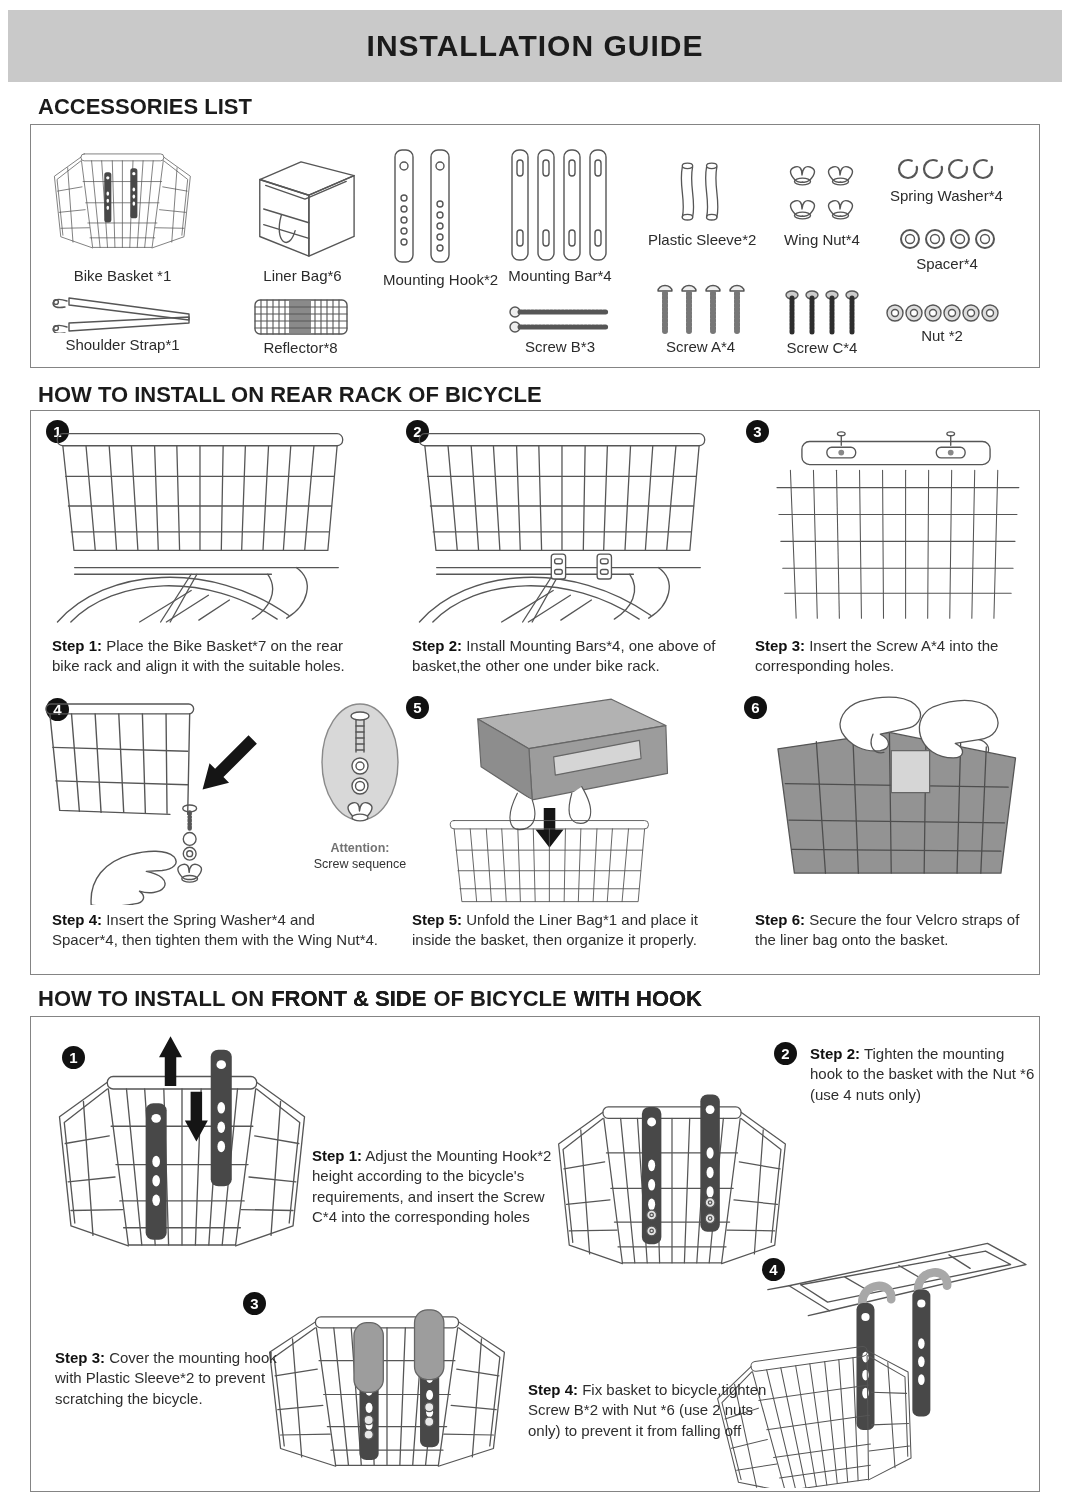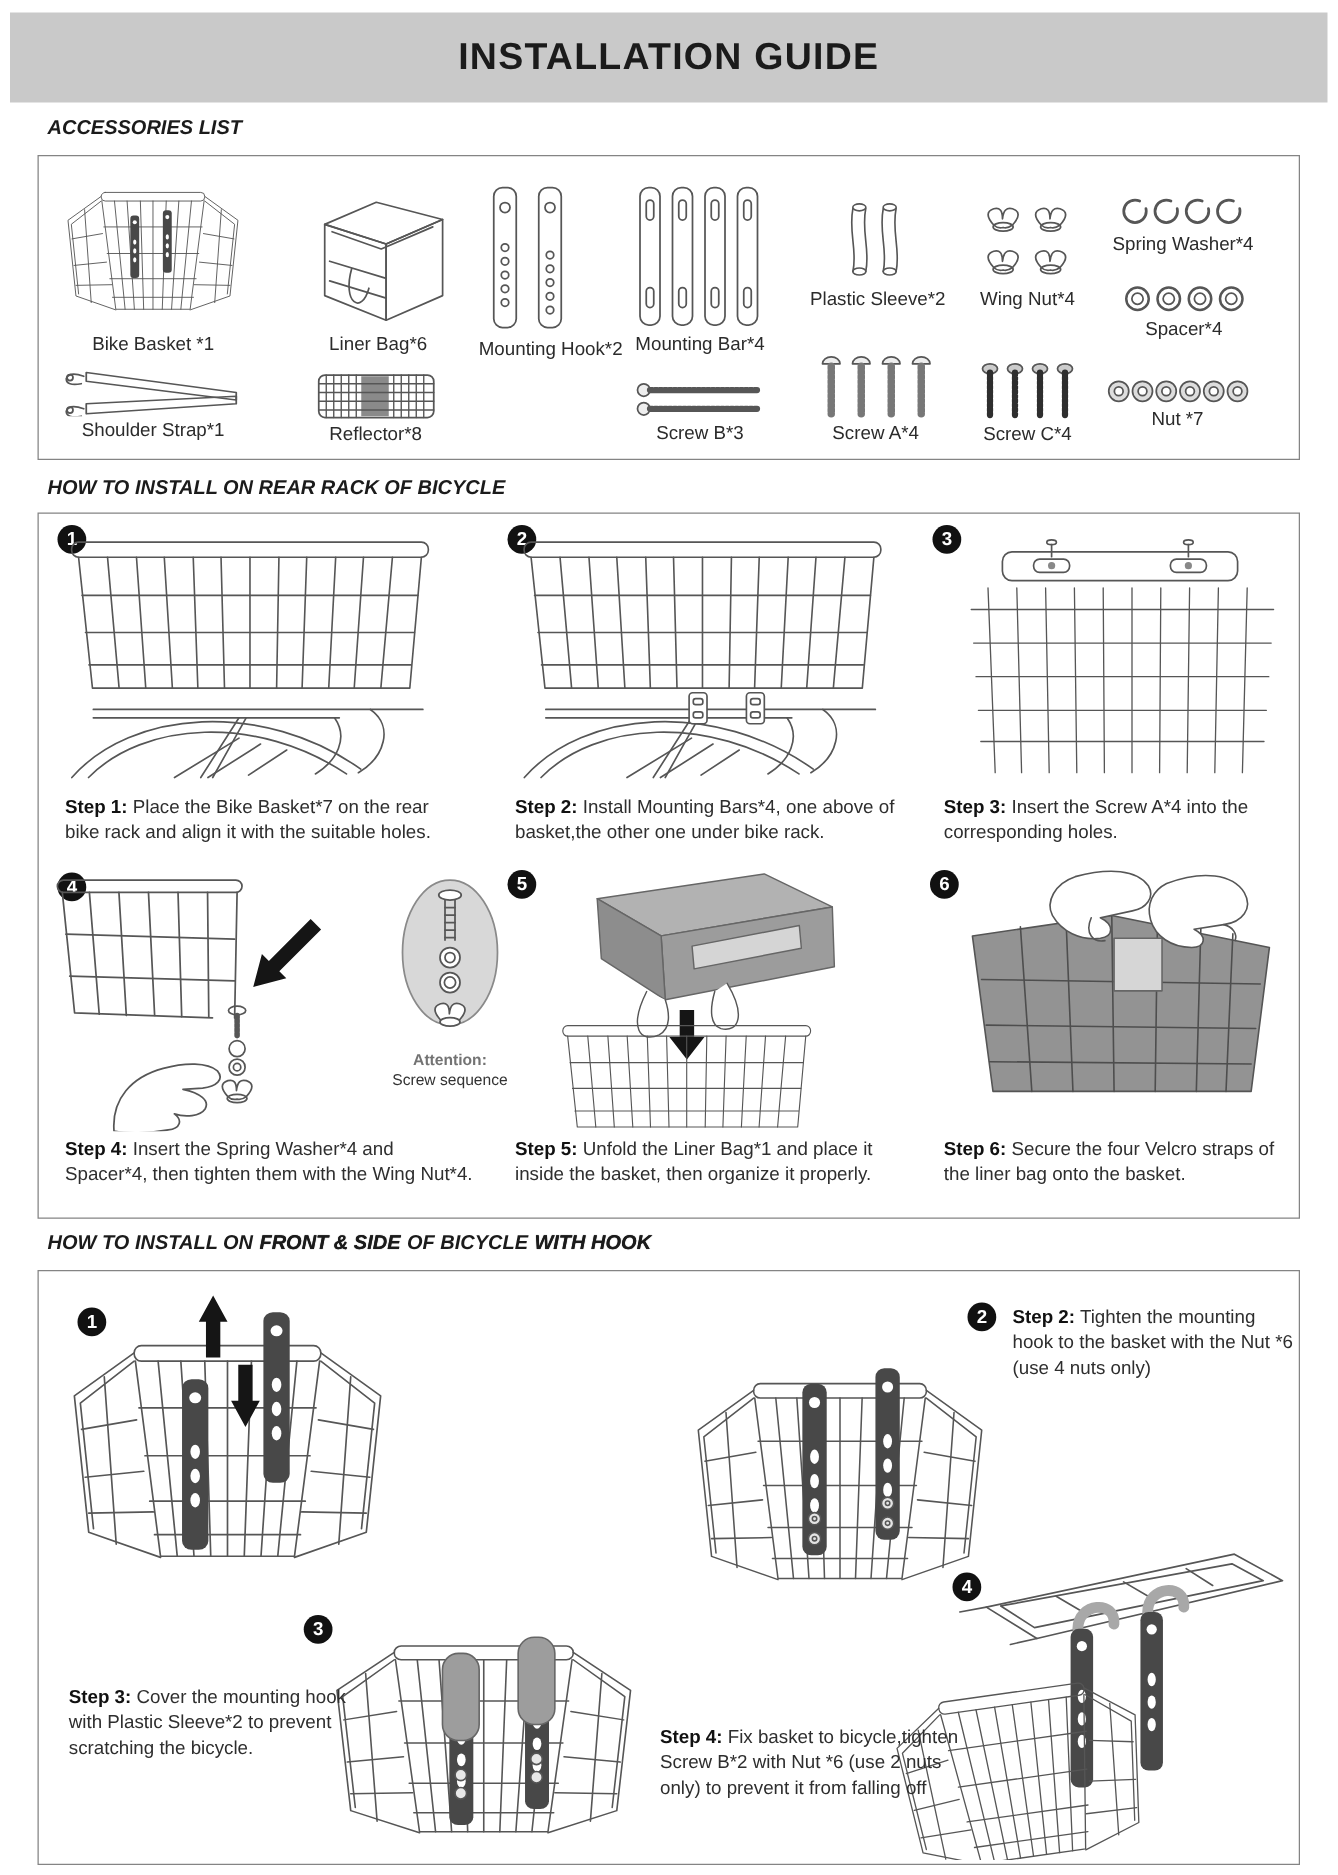--- a/index.html
+++ b/index.html
@@ -1,21 +1,21 @@
 <!DOCTYPE html>
 <html><head>
 <meta charset="utf-8">
 <style>
   html,body{margin:0;padding:0;background:#fff;}
   .page{position:relative;width:1070px;height:1500px;background:#fff;overflow:hidden;
         font-family:"Liberation Sans",sans-serif;color:#2b2b2b;}
   .banner{position:absolute;left:8px;top:10px;width:1054px;height:72px;background:#c9c9c9;
           display:flex;align-items:center;justify-content:center;}
   .banner .title{font-size:30px;font-weight:bold;color:#1b1b1b;letter-spacing:1px;}
-  .sec-h{position:absolute;font-size:16px;font-weight:bold;color:#1b1b1b;white-space:nowrap;font-style:italic;}
+  .sec-h{position:absolute;font-size:22px;font-weight:bold;color:#1b1b1b;white-space:nowrap;}
   .sec-h .hseg{margin-right:0.32em;}
   .sec-h .strong{text-shadow:0 0 0.6px #000;}
   .panel{position:absolute;border:1.5px solid #848484;background:#fff;box-sizing:border-box;}
   .acc-item{position:absolute;text-align:center;}
   .acc-item svg{display:block;margin:0 auto;}
   .acc-label{display:block;margin-top:3px;font-size:15px;color:#2b2b2b;white-space:nowrap;}
   .marker{position:absolute;width:23px;height:23px;border-radius:50%;background:#111;color:#fff;
           font-weight:bold;font-size:15px;display:flex;align-items:center;justify-content:center;}
   .step-text{position:absolute;font-size:15px;line-height:1.36;color:#2e2e2e;}
   .step-label{font-weight:bold;color:#111;}
@@ -290,21 +290,21 @@
         <circle cx="29" cy="11" r="3.5" fill="#fff"></circle>
       <circle cx="48" cy="11" r="8" fill="#ddd"></circle>
         <circle cx="48" cy="11" r="3.5" fill="#fff"></circle>
       <circle cx="67" cy="11" r="8" fill="#ddd"></circle>
         <circle cx="67" cy="11" r="3.5" fill="#fff"></circle>
       <circle cx="86" cy="11" r="8" fill="#ddd"></circle>
         <circle cx="86" cy="11" r="3.5" fill="#fff"></circle>
       <circle cx="105" cy="11" r="8" fill="#ddd"></circle>
         <circle cx="105" cy="11" r="3.5" fill="#fff"></circle>
     </svg>
-    <span class="acc-label">Nut *7</span>
+    <span class="acc-label">Nut *2</span>
   </div>
 
   <div class="sec-h" style="left:38px;top:382px">HOW TO INSTALL ON REAR RACK OF BICYCLE</div>
   <div class="panel" style="left:30px;top:410px;width:1010px;height:565px"></div>
 
   <div class="marker" style="left:46px;top:420px">1</div>
   <div class="marker" style="left:406px;top:420px">2</div>
   <div class="marker" style="left:746px;top:420px">3</div>
   <div class="marker" style="left:46px;top:698px">4</div>
   <div class="marker" style="left:406px;top:696px">5</div>
@@ -519,20 +519,24 @@
     <path d="M92,62 L70,66 M134,88 L112,93"></path>
     <path d="M168,80 C168,58 200,56 198,76" stroke="#a8a8a8" stroke-width="9"></path>
     <path d="M226,66 C226,44 258,42 256,62" stroke="#a8a8a8" stroke-width="9"></path>
     <use href="#hook-strip" transform="translate(162,80) scale(0.85)"></use>
     <use href="#hook-strip" transform="translate(220,66) scale(0.85)"></use>
     <g transform="translate(12,106) rotate(-8,130,90) scale(0.78)">
         <use href="#wb-front"></use>
       </g>
   </svg>
 
+  <div class="step-text" style="left:312px;top:1146px;width:242px">
+    <span class="step-label">Step 1:</span>
+    <span>Adjust the Mounting Hook*2 height according to the bicycle's requirements, and insert the Screw C*4 into the corresponding holes</span>
+  </div>
   <div class="step-text" style="left:810px;top:1044px;width:228px">
     <span class="step-label">Step 2:</span>
     <span>Tighten the mounting hook to the basket with the Nut *6 (use 4 nuts only)</span>
   </div>
   <div class="step-text" style="left:55px;top:1348px;width:252px">
     <span class="step-label">Step 3:</span>
     <span>Cover the mounting hook with Plastic Sleeve*2 to prevent scratching the bicycle.</span>
   </div>
   <div class="step-text" style="left:528px;top:1380px;width:248px">
     <span class="step-label">Step 4:</span>

